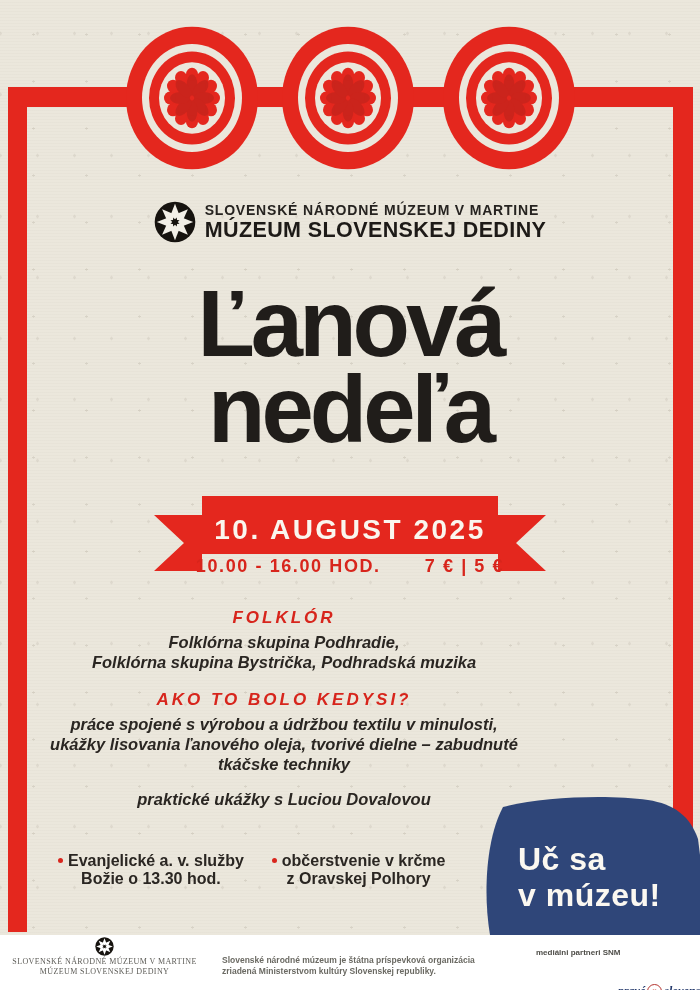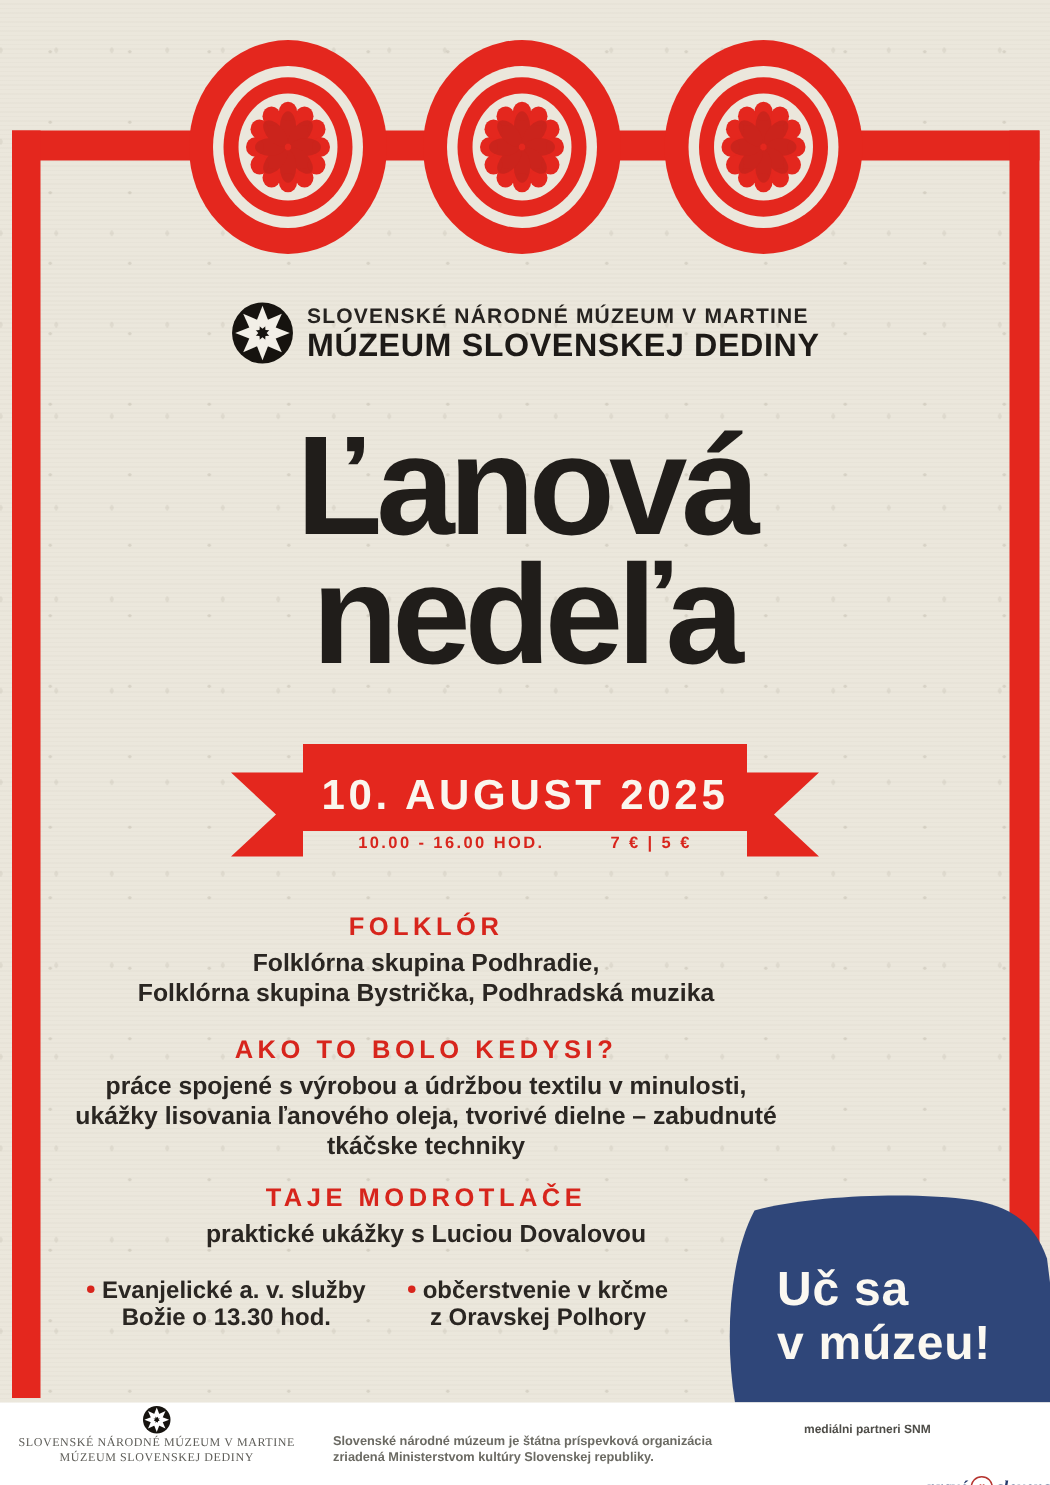--- a/index.html
+++ b/index.html
@@ -39,24 +39,24 @@
            color:#201d1a; }
 
   
   .ribbon { position:absolute; left:154px; top:496px; width:392px; height:76px; }
   .ribbon-text { position:absolute; left:202px; top:496px; width:296px; height:68px;
                  display:flex; align-items:center; justify-content:center;
                  color:#faf6ee; font-size:28px; font-weight:800; letter-spacing:2.5px; white-space:nowrap; }
 
   .schedule { position:absolute; top:556px; left:0; width:700px;
               display:flex; justify-content:center; gap:44px;
-              color:#d8251c; font-size:11px; font-weight:800; letter-spacing:1.6px; }
-
-  
-  .section { position:absolute; left:0; width:568px; text-align:center; }
+              color:#d8251c; font-size:18px; font-weight:800; letter-spacing:1.6px; }
+
+  
+  .section { position:absolute; left:0; width:568px; text-align:center;font-style:italic; }
   .sec-1 { top:608px; } .sec-2 { top:690px; } .sec-3 { top:789px; }
   .sec-heading { color:#d7251c; font-size:17px; font-weight:800; letter-spacing:3px; margin-bottom:4px; }
   .sec-line { color:#2a2622; font-size:16.5px; font-weight:bold; line-height:20px; }
 
   
   .bullets { position:absolute; top:852px; left:58px; width:382px; display:flex;gap:24px; }
   .bullet-item { text-align:center; }
   .bullet-item.b1 { width:200px; } .bullet-item.b2 { width:180px; margin-left:4px; }
   .bullet-line { color:#2a2622; font-size:16px; font-weight:bold; line-height:17.5px; white-space:nowrap; }
   .dot { display:inline-block; width:5px; height:5px; border-radius:50%;
@@ -237,21 +237,20 @@
     <div class="sec-line">Folklórna skupina Podhradie,</div>
     <div class="sec-line">Folklórna skupina Bystrička, Podhradská muzika</div>
   </div>
   <div class="section sec-2">
     <div class="sec-heading">AKO TO BOLO KEDYSI?</div>
     <div class="sec-line">práce spojené s výrobou a údržbou textilu v minulosti,</div>
     <div class="sec-line">ukážky lisovania ľanového oleja, tvorivé dielne – zabudnuté</div>
     <div class="sec-line">tkáčske techniky</div>
   </div>
   <div class="section sec-3">
-    <div class="sec-heading">TAJE MODROTLAČE</div>
     <div class="sec-line">praktické ukážky s Luciou Dovalovou</div>
   </div>
 
   <div class="bullets">
     <div class="bullet-item b1">
       <div class="bullet-line"><span class="dot"></span><span>Evanjelické a. v. služby</span></div>
       <div class="bullet-line">Božie o 13.30 hod.</div>
     </div>
     <div class="bullet-item b2">
       <div class="bullet-line"><span class="dot"></span><span>občerstvenie v krčme</span></div>

